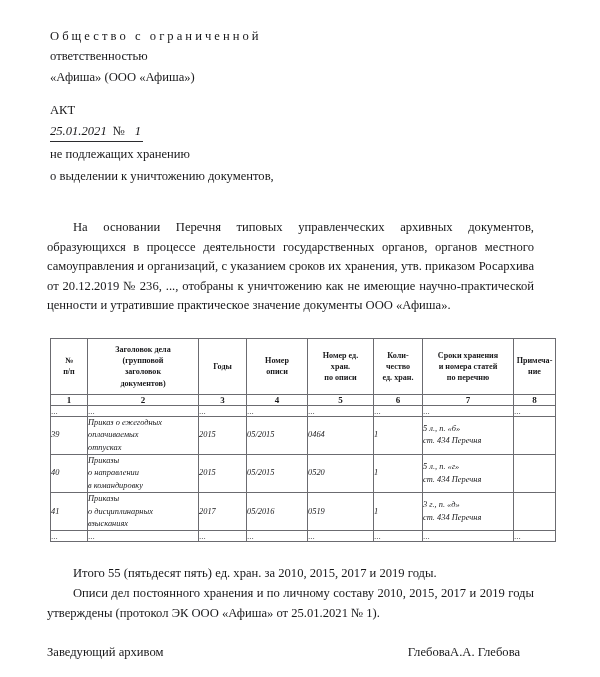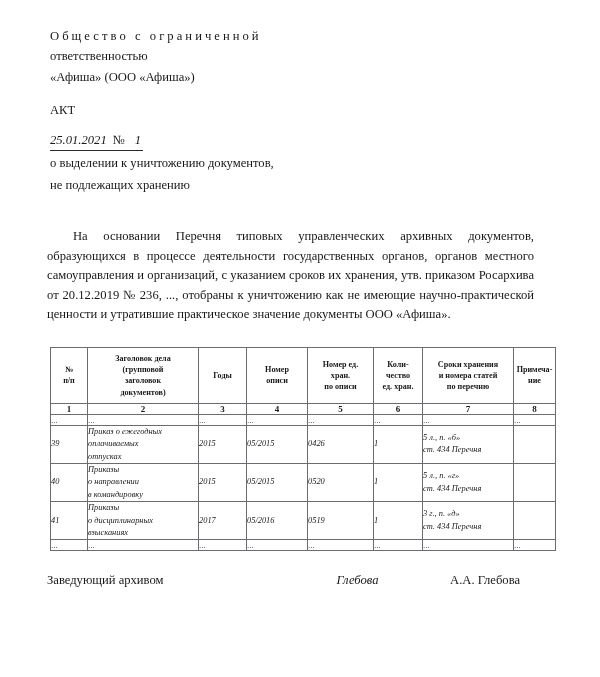--- a/index.html
+++ b/index.html
@@ -50,21 +50,21 @@
   .akt-block { margin-top: 13px; }
   .akt-word { font-size: 12.6px; line-height: 20px; }
   .akt-date {
     font-style: italic;
     font-size: 12.6px;
     line-height: 20px;
     display: inline-block;
     border-bottom: 1px solid #2b2b2e;
     padding-right: 2px;
     padding-bottom: 0px;
-    margin-top: 10px;
+    margin-top: 1px;
   }
   .akt-date .numsep { font-style: normal; }
   .akt-date .numval { padding-left: 6px; padding-right: 10px; }
   .akt-sub { font-size: 12.6px; line-height: 20px; margin-top: 2px; }
 
   .approve-title { font-size: 12.6px; }
   .approve-who { font-size: 12.6px; }
   .sig-row { margin-top: 26px; font-size: 12.6px; }
   .sig-script { font-style: italic; }
   .sig-name { font-style: normal; padding-left: 8px; }
@@ -140,39 +140,39 @@
   }
   .totals p { margin: 0; }
   .totals p.ind { text-indent: 26px; }
   .footer-sign {
     margin: 22px 44px 0 47px;
     display: flex;
     font-size: 12.6px;
     align-items: baseline;
   }
   .fs-post { width: 200px; }
-  .fs-script { flex: 1; font-style: italic; text-align: center; padding-left: 18px;}
+  .fs-script { flex: 1; text-align: right; padding-left: 18px;}
   .fs-name { text-align: left; }
 </style>
 </head>
 <body>
 
 <div class="page">
 
   <div class="header">
     <div class="hdr-left">
       <div class="org-line1">Общество с ограниченной</div>
       <div class="org-line2">ответственностью</div>
       <div class="org-line3">«Афиша» (ООО «Афиша»)</div>
 
       <div class="akt-block">
         <div class="akt-word">АКТ</div>
         <div class="akt-date"><span>25.01.2021</span><span class="numsep numval">№</span><span>1</span></div>
+        <div class="akt-sub">не подлежащих хранению</div>
         <div class="akt-sub">о выделении к уничтожению документов,</div>
-        <div class="akt-sub">не подлежащих хранению</div>
       </div>
     </div>
 
   </div>
 
   <div class="intro">На основании Перечня типовых управленческих архивных документов, образующихся в процессе деятельности государственных органов, органов местного самоуправления и организаций, с указанием сроков их хранения, утв. приказом Росархива от 20.12.2019 № 236, ..., отобраны к уничтожению как не имеющие научно-практической ценности и утратившие практическое значение документы ООО «Афиша».</div>
 
   <div class="tbl-wrap">
     <table class="acttbl">
       <colgroup>
@@ -217,21 +217,21 @@
           <td class="dots">...</td>
           <td class="dots">...</td>
           <td class="dots">...</td>
         </tr>
 
         <tr>
           <td class="cell c-center">39</td>
           <td class="cell c-left">Приказ о ежегодных<br>оплачиваемых<br>отпусках</td>
           <td class="cell c-center">2015</td>
           <td class="cell c-center">05/2015</td>
-          <td class="cell c-center">0426</td>
+          <td class="cell c-center">0464</td>
           <td class="cell c-center">1</td>
           <td class="cell c-left">5 л., п. «б»<br>ст. 434 Перечня</td>
           <td class="cell c-left"></td>
         </tr>
 
         <tr>
           <td class="cell c-center">40</td>
           <td class="cell c-left">Приказы<br>о направлении<br>в командировку</td>
           <td class="cell c-center">2015</td>
           <td class="cell c-center">05/2015</td>
@@ -259,20 +259,24 @@
           <td class="dots">...</td>
           <td class="dots">...</td>
           <td class="dots">...</td>
           <td class="dots">...</td>
           <td class="dots">...</td>
         </tr>
       </tbody>
     </table>
   </div>
 
+  <div class="totals">
+    <p class="ind">Итого 55 (пятьдесят пять) ед. хран. за 2010, 2015, 2017 и 2019 годы.</p>
+    <p class="ind">Описи дел постоянного хранения и по личному составу 2010, 2015, 2017 и 2019 годы утверждены (протокол ЭК ООО «Афиша» от 25.01.2021 № 1).</p>
+  </div>
 
   <div class="footer-sign">
     <div class="fs-post">Заведующий архивом</div>
     <div class="fs-script">Глебова</div>
     <div class="fs-name">А.А. Глебова</div>
   </div>
 
 </div>
 
 </body></html>

